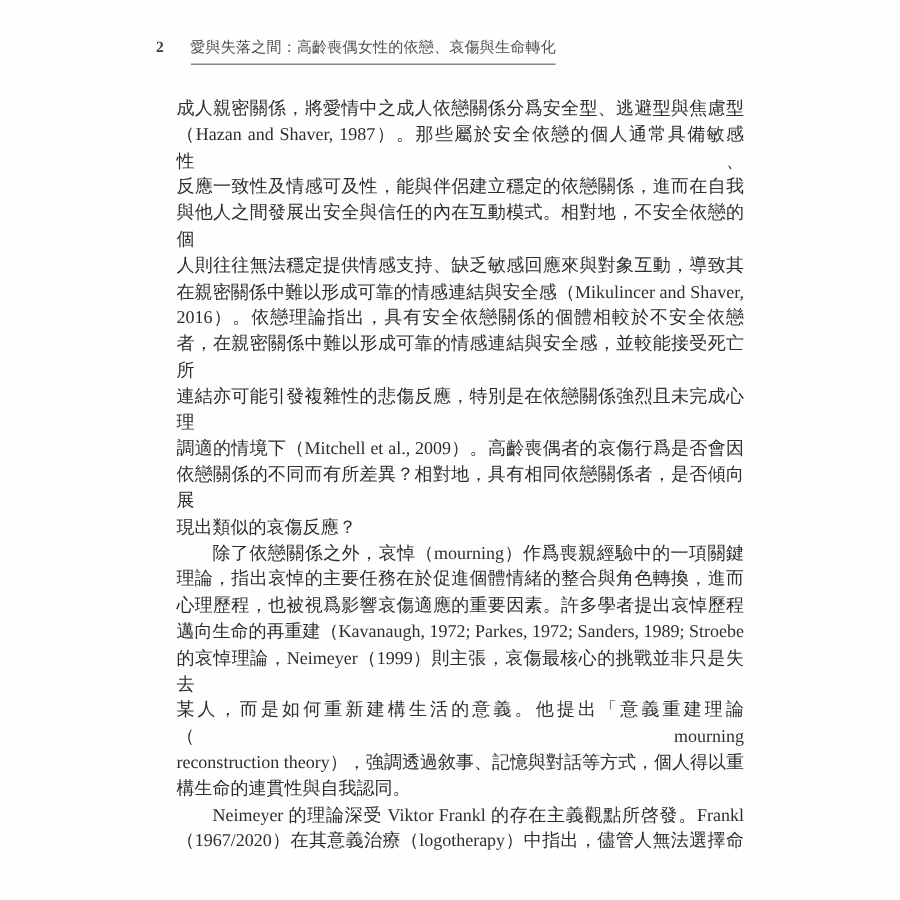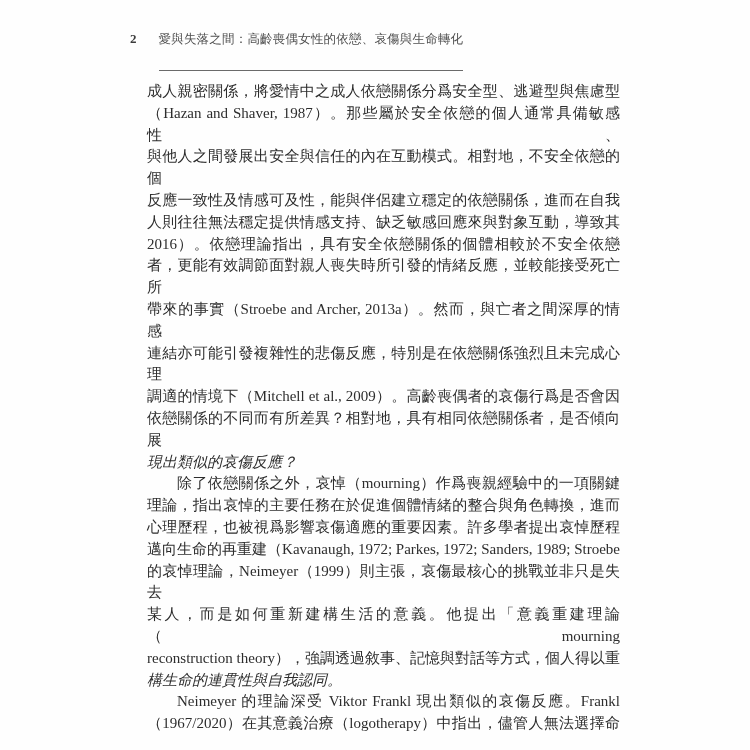--- a/index.html
+++ b/index.html
@@ -27,70 +27,69 @@
     font-size: 13px;
     font-weight: bold;
     color: #3c3c3c;
     margin-right: 22px;
   }
   .running-title {
     font-size: 12.5px;
     letter-spacing: 0.2px;
     color: #4f4f4f;
     border-bottom: 1px solid #6a6a6a;
-    padding-bottom: 22px;
+    padding-bottom: 5px;
   }
   .page-body {
     position: absolute;
     left: 147px;
     top: 81px;
     width: 473px;
     font-size: 15px;
     line-height: 21.8px;
     color: #2d2d2d;
   }
   .text-line {
     text-align: justify;
     text-align-last: justify;
     white-space: normal;
   }
   .text-line.last {
     text-align: left;
     text-align-last: left;
-    font-style: italic;
   }
   .text-line.indent {
     text-indent: 2em;
   }
 </style>
 </head>
 <body>
 
 <div class="page">
   <div class="page-header">
     <span class="page-number">2</span>
     <span class="running-title">愛與失落之間：高齡喪偶女性的依戀、哀傷與生命轉化</span>
   </div>
   <div class="page-body">
       <div class="text-line">成人親密關係，將愛情中之成人依戀關係分爲安全型、逃避型與焦慮型</div>
       <div class="text-line">（Hazan and Shaver, 1987）。那些屬於安全依戀的個人通常具備敏感性、</div>
+      <div class="text-line">反應一致性及情感可及性，能與伴侶建立穩定的依戀關係，進而在自我</div>
       <div class="text-line">與他人之間發展出安全與信任的內在互動模式。相對地，不安全依戀的個</div>
-      <div class="text-line">反應一致性及情感可及性，能與伴侶建立穩定的依戀關係，進而在自我</div>
       <div class="text-line">人則往往無法穩定提供情感支持、缺乏敏感回應來與對象互動，導致其</div>
+      <div class="text-line">在親密關係中難以形成可靠的情感連結與安全感（Mikulincer and Shaver,</div>
       <div class="text-line">2016）。依戀理論指出，具有安全依戀關係的個體相較於不安全依戀</div>
-      <div class="text-line">者，更能有效調節面對親人喪失時所引發的情緒反應，並較能接受死亡所</div>
-      <div class="text-line">帶來的事實（Stroebe and Archer, 2013a）。然而，與亡者之間深厚的情感</div>
+      <div class="text-line">者，在親密關係中難以形成可靠的情感連結與安全感，並較能接受死亡所</div>
       <div class="text-line">連結亦可能引發複雜性的悲傷反應，特別是在依戀關係強烈且未完成心理</div>
       <div class="text-line">調適的情境下（Mitchell et al., 2009）。高齡喪偶者的哀傷行爲是否會因</div>
       <div class="text-line">依戀關係的不同而有所差異？相對地，具有相同依戀關係者，是否傾向展</div>
       <div class="text-line last">現出類似的哀傷反應？</div>
       <div class="text-line indent">除了依戀關係之外，哀悼（mourning）作爲喪親經驗中的一項關鍵</div>
       <div class="text-line">理論，指出哀悼的主要任務在於促進個體情緒的整合與角色轉換，進而</div>
       <div class="text-line">心理歷程，也被視爲影響哀傷適應的重要因素。許多學者提出哀悼歷程</div>
       <div class="text-line">邁向生命的再重建（Kavanaugh, 1972; Parkes, 1972; Sanders, 1989; Stroebe</div>
       <div class="text-line">的哀悼理論，Neimeyer（1999）則主張，哀傷最核心的挑戰並非只是失去</div>
       <div class="text-line">某人，而是如何重新建構生活的意義。他提出「意義重建理論（mourning</div>
       <div class="text-line">reconstruction theory），強調透過敘事、記憶與對話等方式，個人得以重</div>
       <div class="text-line last">構生命的連貫性與自我認同。</div>
-      <div class="text-line indent">Neimeyer 的理論深受 Viktor Frankl 現出類似的哀傷反應。Frankl</div>
+      <div class="text-line indent">Neimeyer 的理論深受 Viktor Frankl 的存在主義觀點所啓發。Frankl</div>
       <div class="text-line">（1967/2020）在其意義治療（logotherapy）中指出，儘管人無法選擇命</div>
     </div>
 </div>
 
 </body></html>

